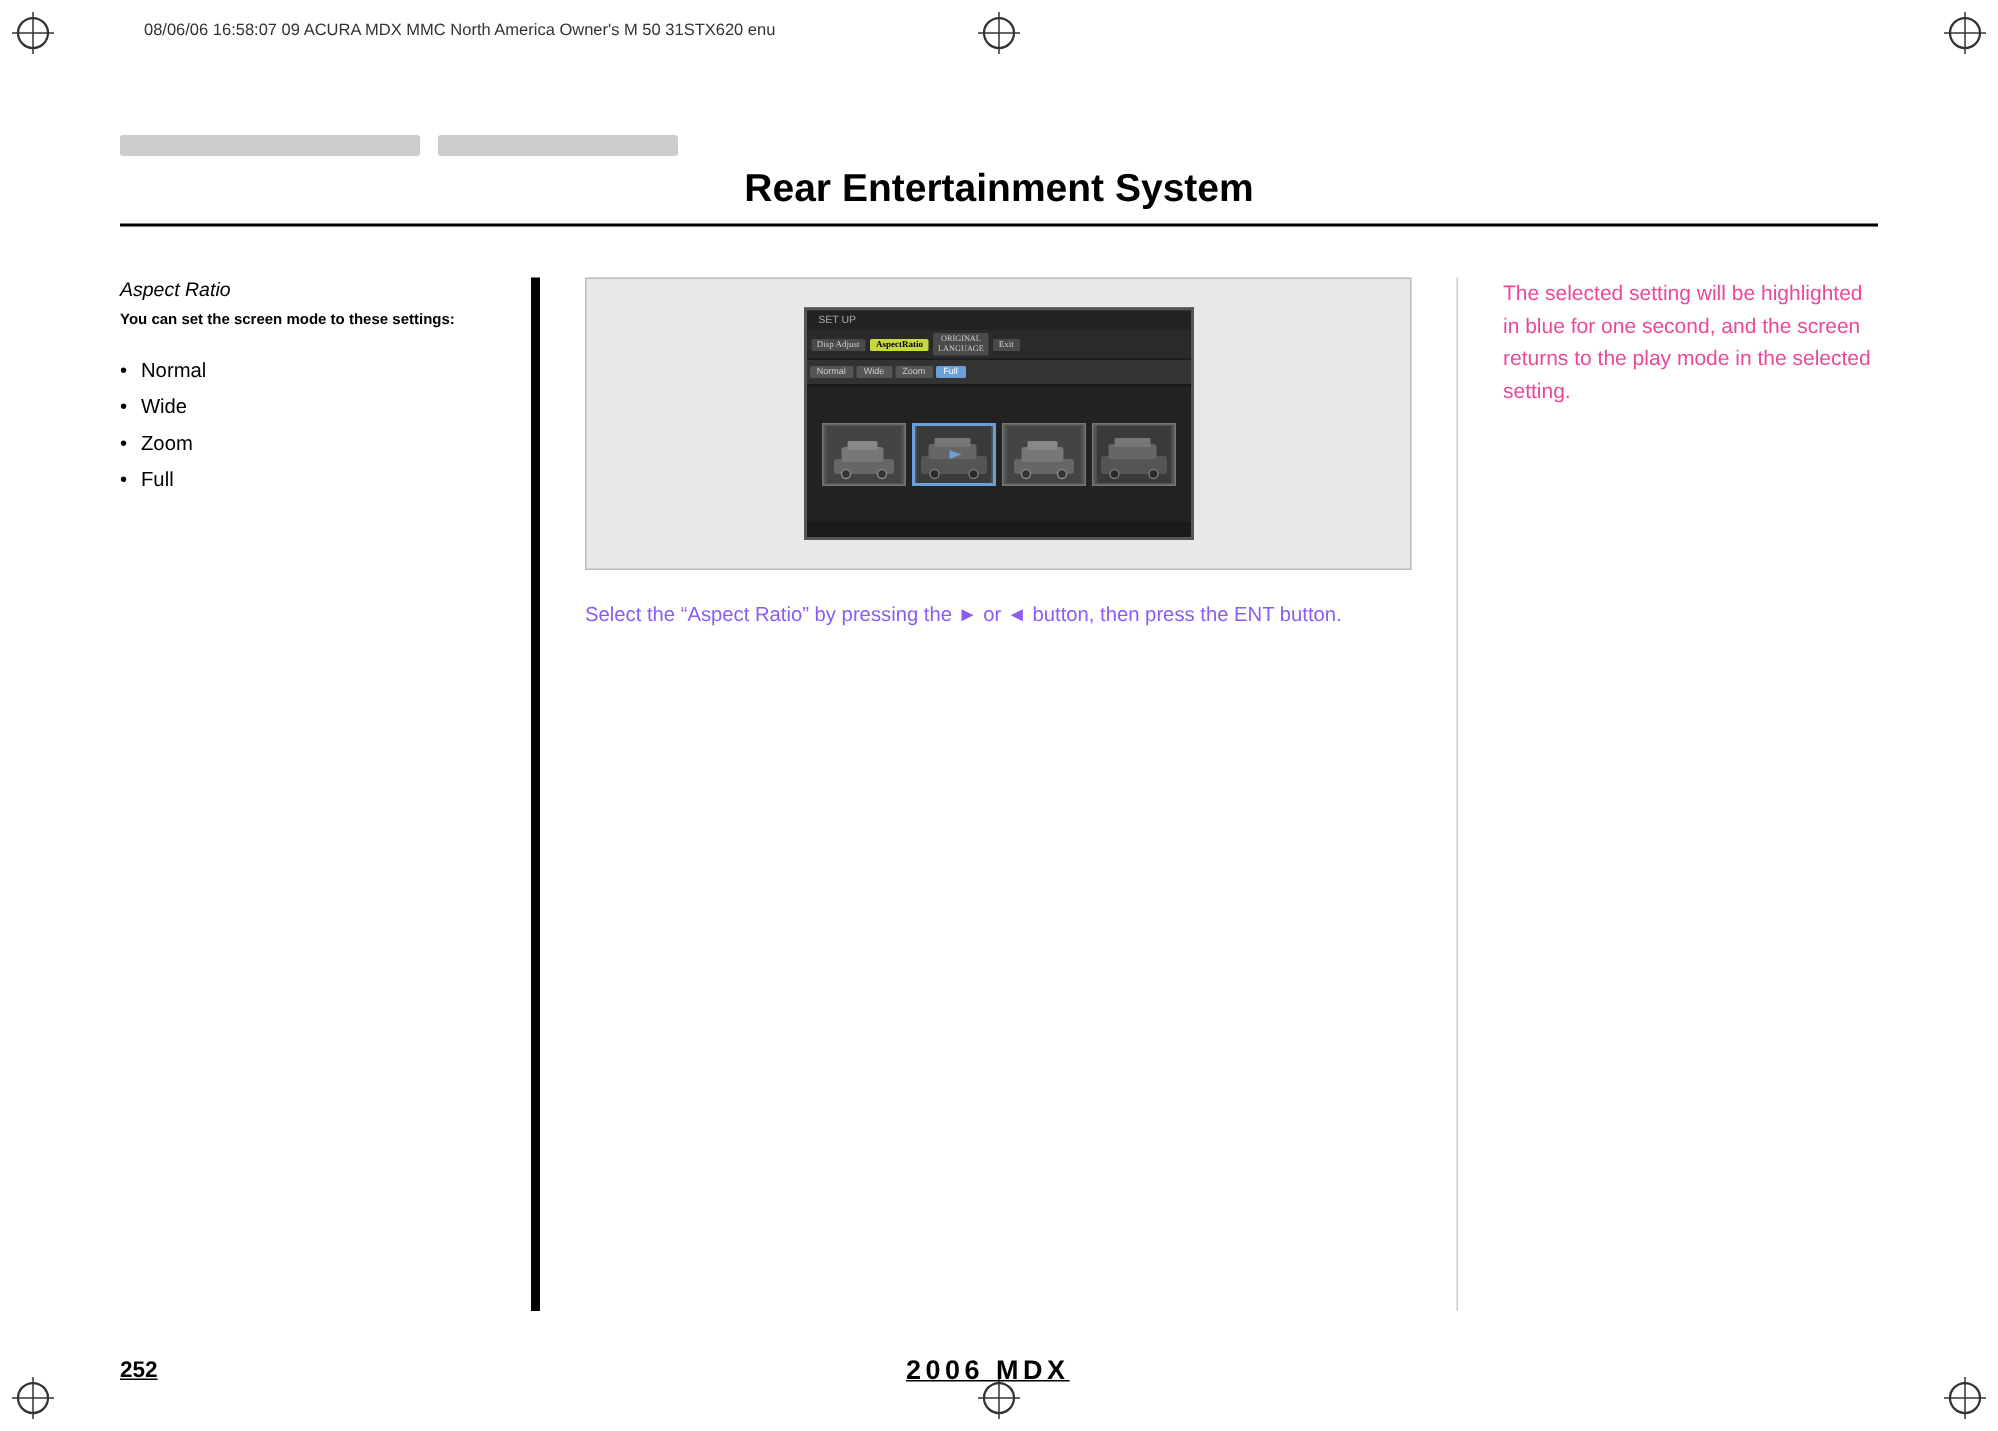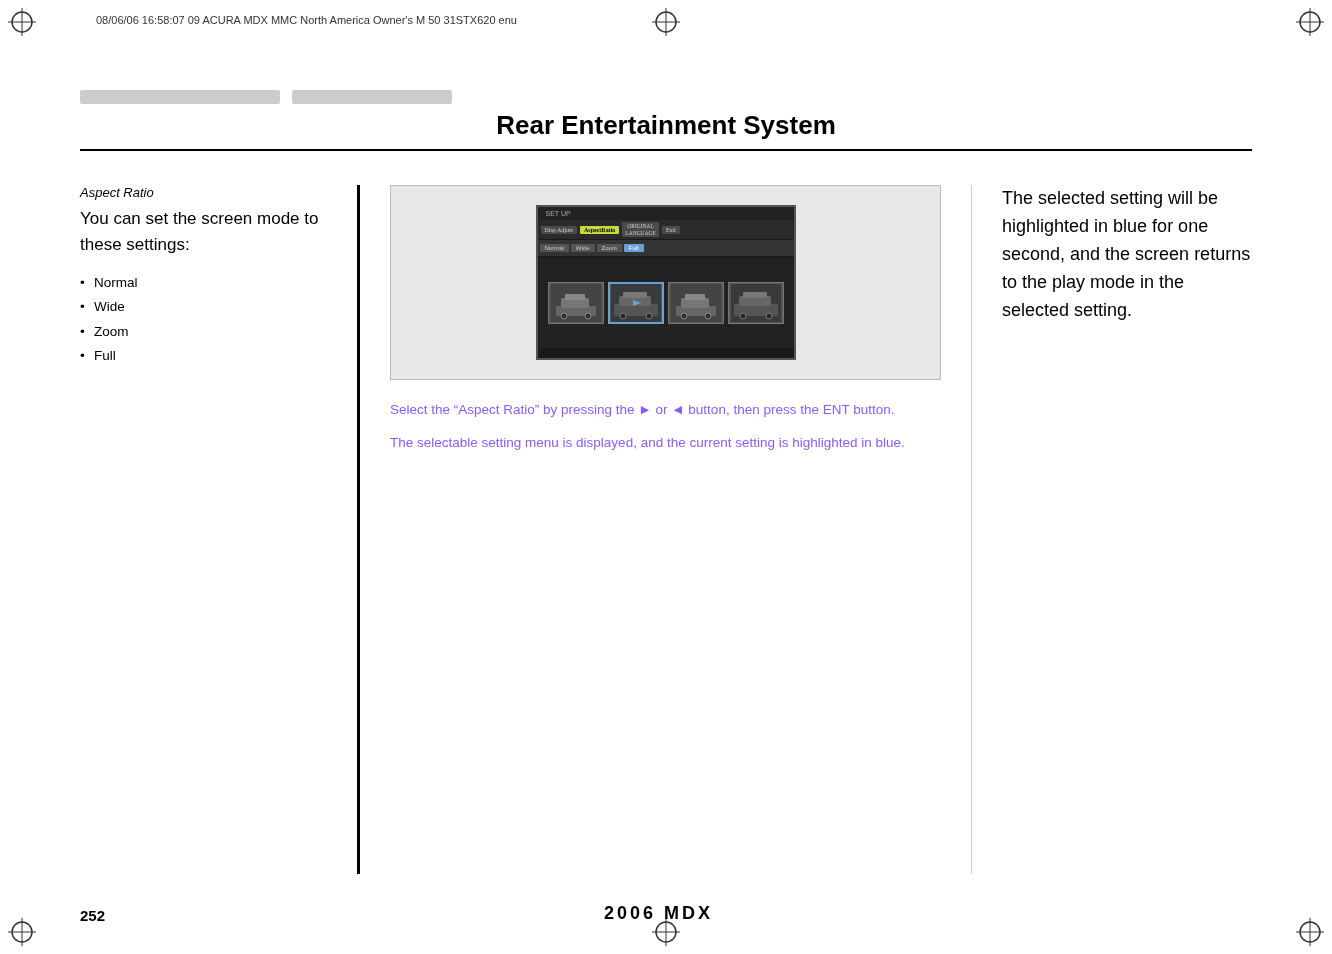--- a/index.html
+++ b/index.html
@@ -78,37 +78,38 @@
       bottom: 80px;
       display: flex;
       gap: 0;
     }
 
     
     .left-column {
       width: 280px;
       flex-shrink: 0;
       padding-right: 20px;
-      border-right: 3px solid #000000;
+      border-right: 6px solid #000000;
     }
 
     .section-title {
       font-style: italic;
       font-size: 13px;
       color: #000;
       margin-bottom: 6px;
       font-family: Arial, sans-serif;
     }
 
     .section-intro {
-      font-size: 17px;
+      font-size: 10px;
       color: #000;
       line-height: 1.5;
       margin-bottom: 14px;
       font-family: Arial, sans-serif;
+      font-weight: bold;
     }
 
     .bullet-list {
       list-style: none;
       padding: 0;
     }
 
     .bullet-list li {
       font-size: 13.5px;
       color: #000;
@@ -215,35 +216,36 @@
     }
 
     
     .right-column {
       width: 280px;
       flex-shrink: 0;
       padding-left: 30px;
     }
 
     .right-text {
-      font-size: 18px;
-      color: #000000;
+      font-size: 14px;
+      color: #ec4899;
       line-height: 1.55;
       font-family: Arial, sans-serif;
     }
 
     
     .footer {
       position: absolute;
       bottom: 30px;
       left: 80px;
       right: 80px;
       display: flex;
       justify-content: space-between;
-      align-items: flex-end;
+      align-items: center;
+      text-decoration: underline;
     }
 
     .page-number {
       font-size: 15px;
       font-weight: bold;
       color: #000;
       font-family: Arial, sans-serif;
     }
 
     .footer-model {
@@ -447,21 +449,20 @@
               <rect x="12" y="8" width="24" height="6" rx="1" fill="#777"></rect>
               <circle cx="12" cy="32" r="3" fill="#2a2a2a" stroke="#777" stroke-width="1"></circle>
               <circle cx="38" cy="32" r="3" fill="#2a2a2a" stroke="#777" stroke-width="1"></circle>
             </svg>
           </div>
         </div>
       </div>
     </div>
 
     <p class="middle-text">Select the “Aspect Ratio” by pressing the ► or ◄ button, then press the ENT button.</p>
-    <p class="middle-text">The selectable setting menu is displayed, and the current setting is highlighted in blue.</p>
   </div>
 
   <div class="right-column">
     <p class="right-text">The selected setting will be highlighted in blue for one second, and the screen returns to the play mode in the selected setting.</p>
   </div>
 
 </div>
 
 <div class="footer">
   <span class="page-number">252</span>

